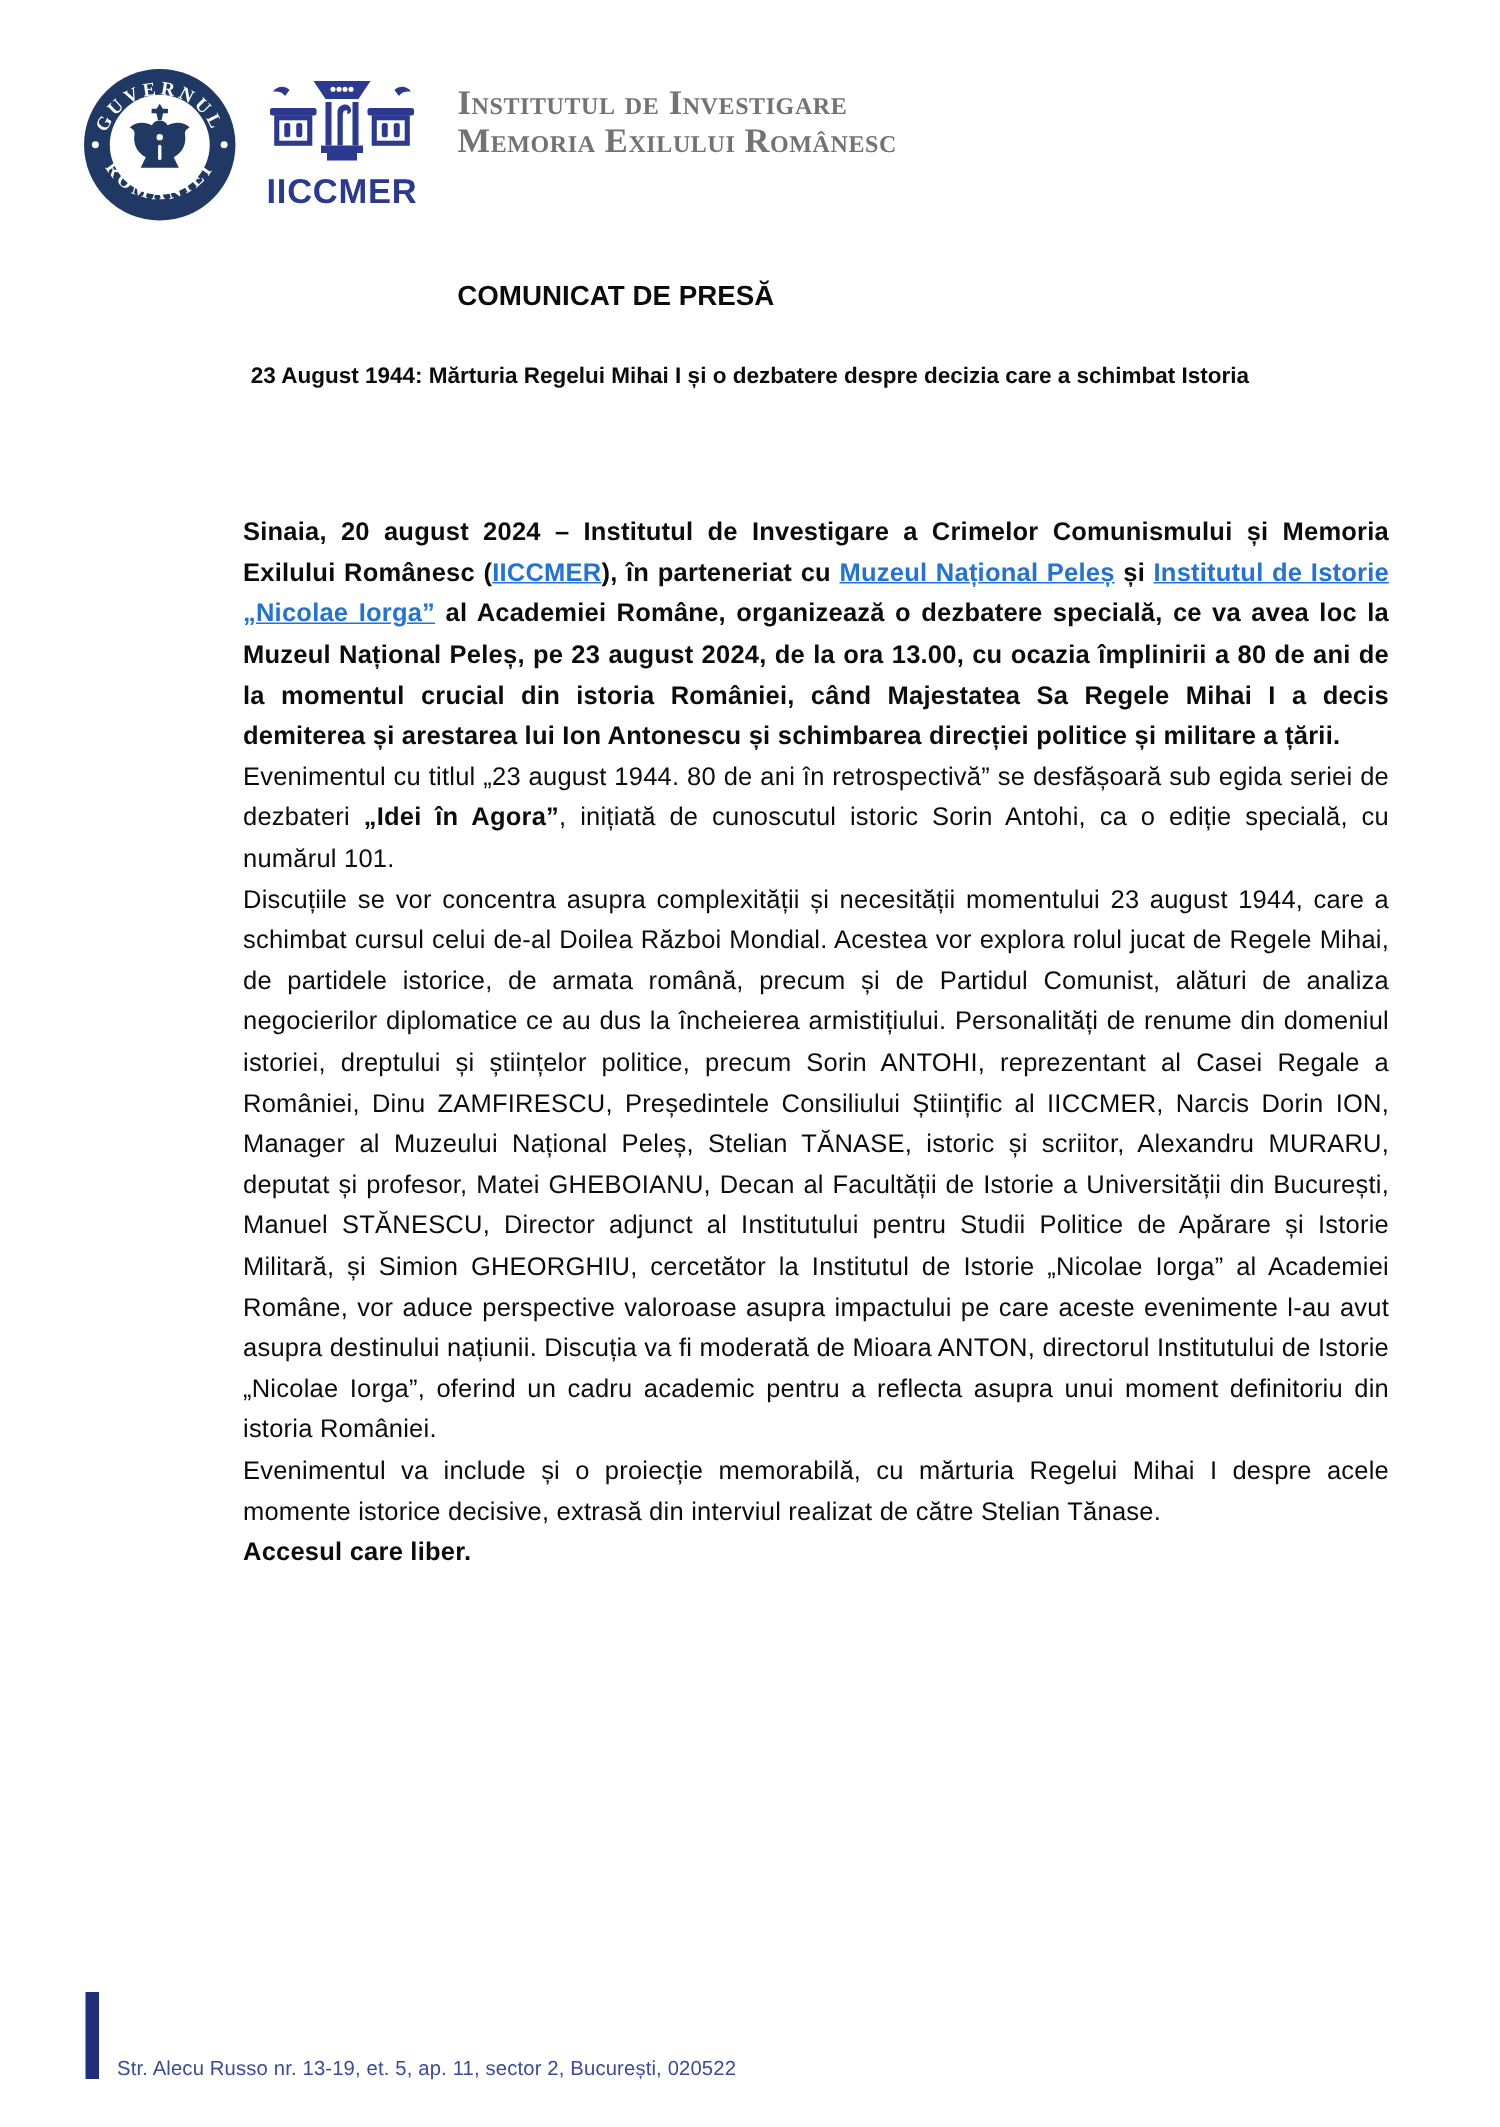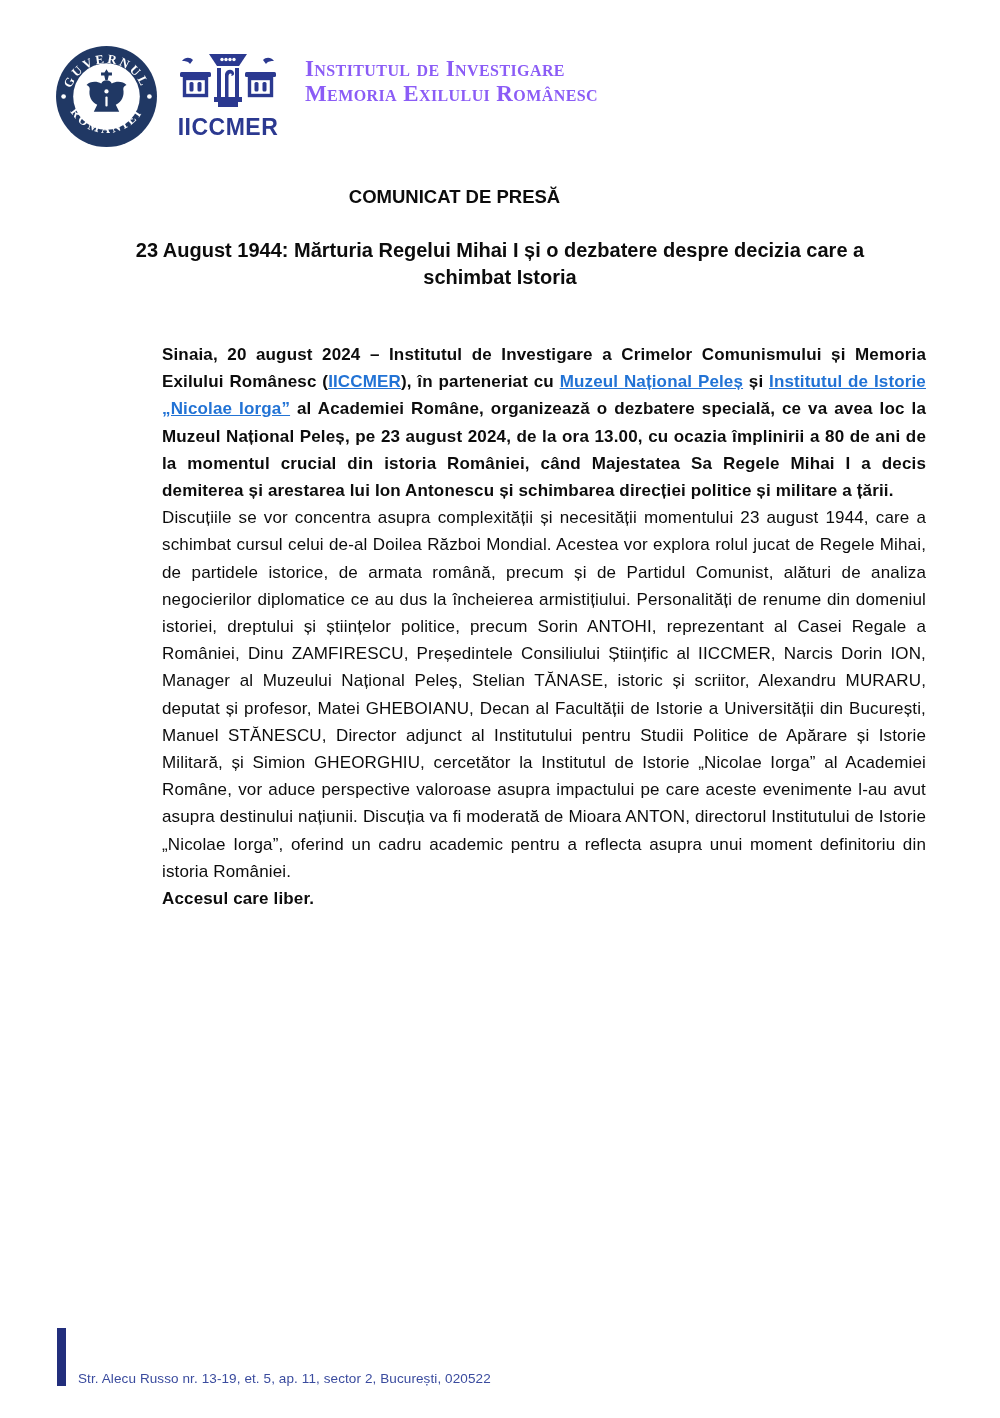--- a/index.html
+++ b/index.html
@@ -18,30 +18,30 @@
   .building-logo svg{display:block;margin:6px auto 0;}
   .building-label{
     font-weight:bold;font-size:23px;letter-spacing:.5px;
     color:#2b3990;margin-top:2px;
   }
   .institute{
     margin-left:24px;margin-top:12px;
     font-family:"Liberation Serif",serif;
     font-variant:small-caps;
     font-size:23px;line-height:25px;letter-spacing:.4px;
-    color:#8b5cf6;font-weight:600;
+    color:#737373;font-weight:600;
   }
   
   .doc-title{
     position:absolute;top:186px;left:0;width:821px;
-    text-align:center;font-weight:bold;font-size:18.5px;color:#0c0c0c;margin-left:44px;
+    text-align:center;font-weight:bold;font-size:18.5px;color:#0c0c0c;
   }
   .doc-subtitle{
     position:absolute;top:237px;left:125px;width:750px;
-    text-align:center;font-weight:bold;font-size:20px;line-height:27px;color:#0c0c0c;
+    text-align:center;font-weight:bold;font-size:15px;line-height:27px;color:#0c0c0c;
   }
   
   .body{
     position:absolute;top:341px;left:118px;width:764px;
     font-size:17px;line-height:27.2px;letter-spacing:.15px;
     text-align:justify;color:#0c0c0c;margin-left:44px;
   }
   .body p{margin:0;}
   .p1{font-weight:bold;margin-bottom:16px;}
   .p2{margin-bottom:27px;}
@@ -144,23 +144,25 @@
     </div>
   </header>
 
   <div class="doc-title">COMUNICAT DE PRESĂ</div>
   <div class="doc-subtitle">23 August 1944: Mărturia Regelui Mihai I și o dezbatere despre decizia care a schimbat Istoria</div>
 
   <main class="body">
 
     <p class="p1"><span>Sinaia, 20 august 2024 – Institutul de Investigare a Crimelor Comunismului și Memoria Exilului Românesc (</span><a class="doc-link">IICCMER</a><span>), în parteneriat cu </span><a class="doc-link">Muzeul Național Peleș</a><span> și </span><a class="doc-link">Institutul de Istorie „Nicolae Iorga”</a><span> al Academiei Române, organizează o dezbatere specială, ce va avea loc la Muzeul Național Peleș, pe 23 august 2024, de la ora 13.00, cu ocazia împlinirii a 80 de ani de la momentul crucial din istoria României, când Majestatea Sa Regele Mihai I a decis demiterea și arestarea lui Ion Antonescu și schimbarea direcției politice și militare a țării.</span></p>
 
+    <p class="p2"><span>Evenimentul cu titlul „23 august 1944. 80 de ani în retrospectivă” se desfășoară sub egida seriei de dezbateri </span><span class="b">„Idei în Agora”</span><span>, inițiată de cunoscutul istoric Sorin Antohi, ca o ediție specială, cu numărul 101.</span></p>
 
     <p class="p3">Discuțiile se vor concentra asupra complexității și necesității momentului 23 august 1944, care a schimbat cursul celui de-al Doilea Război Mondial. Acestea vor explora rolul jucat de Regele Mihai, de partidele istorice, de armata română, precum și de Partidul Comunist, alături de analiza negocierilor diplomatice ce au dus la încheierea armistițiului. Personalități de renume din domeniul istoriei, dreptului și științelor politice, precum Sorin ANTOHI, reprezentant al Casei Regale a României, Dinu ZAMFIRESCU, Președintele Consiliului Științific al IICCMER, Narcis Dorin ION, Manager al Muzeului Național Peleș, Stelian TĂNASE, istoric și scriitor, Alexandru MURARU, deputat și profesor, Matei GHEBOIANU, Decan al Facultății de Istorie a Universității din București, Manuel STĂNESCU, Director adjunct al Institutului pentru Studii Politice de Apărare și Istorie Militară, și Simion GHEORGHIU, cercetător la Institutul de Istorie „Nicolae Iorga” al Academiei Române, vor aduce perspective valoroase asupra impactului pe care aceste evenimente l-au avut asupra destinului națiunii. Discuția va fi moderată de Mioara ANTON, directorul Institutului de Istorie „Nicolae Iorga”, oferind un cadru academic pentru a reflecta asupra unui moment definitoriu din istoria României.</p>
 
+    <p class="p4">Evenimentul va include și o proiecție memorabilă, cu mărturia Regelui Mihai I despre acele momente istorice decisive, extrasă din interviul realizat de către Stelian Tănase.</p>
 
     <p class="p5">Accesul care liber.</p>
   </main>
 
   <footer class="footer">
     <div class="footer-bar"></div>
     <div class="footer-text">
       <div>Str. Alecu Russo nr. 13-19, et. 5, ap. 11, sector 2, București, 020522</div>
       
       

